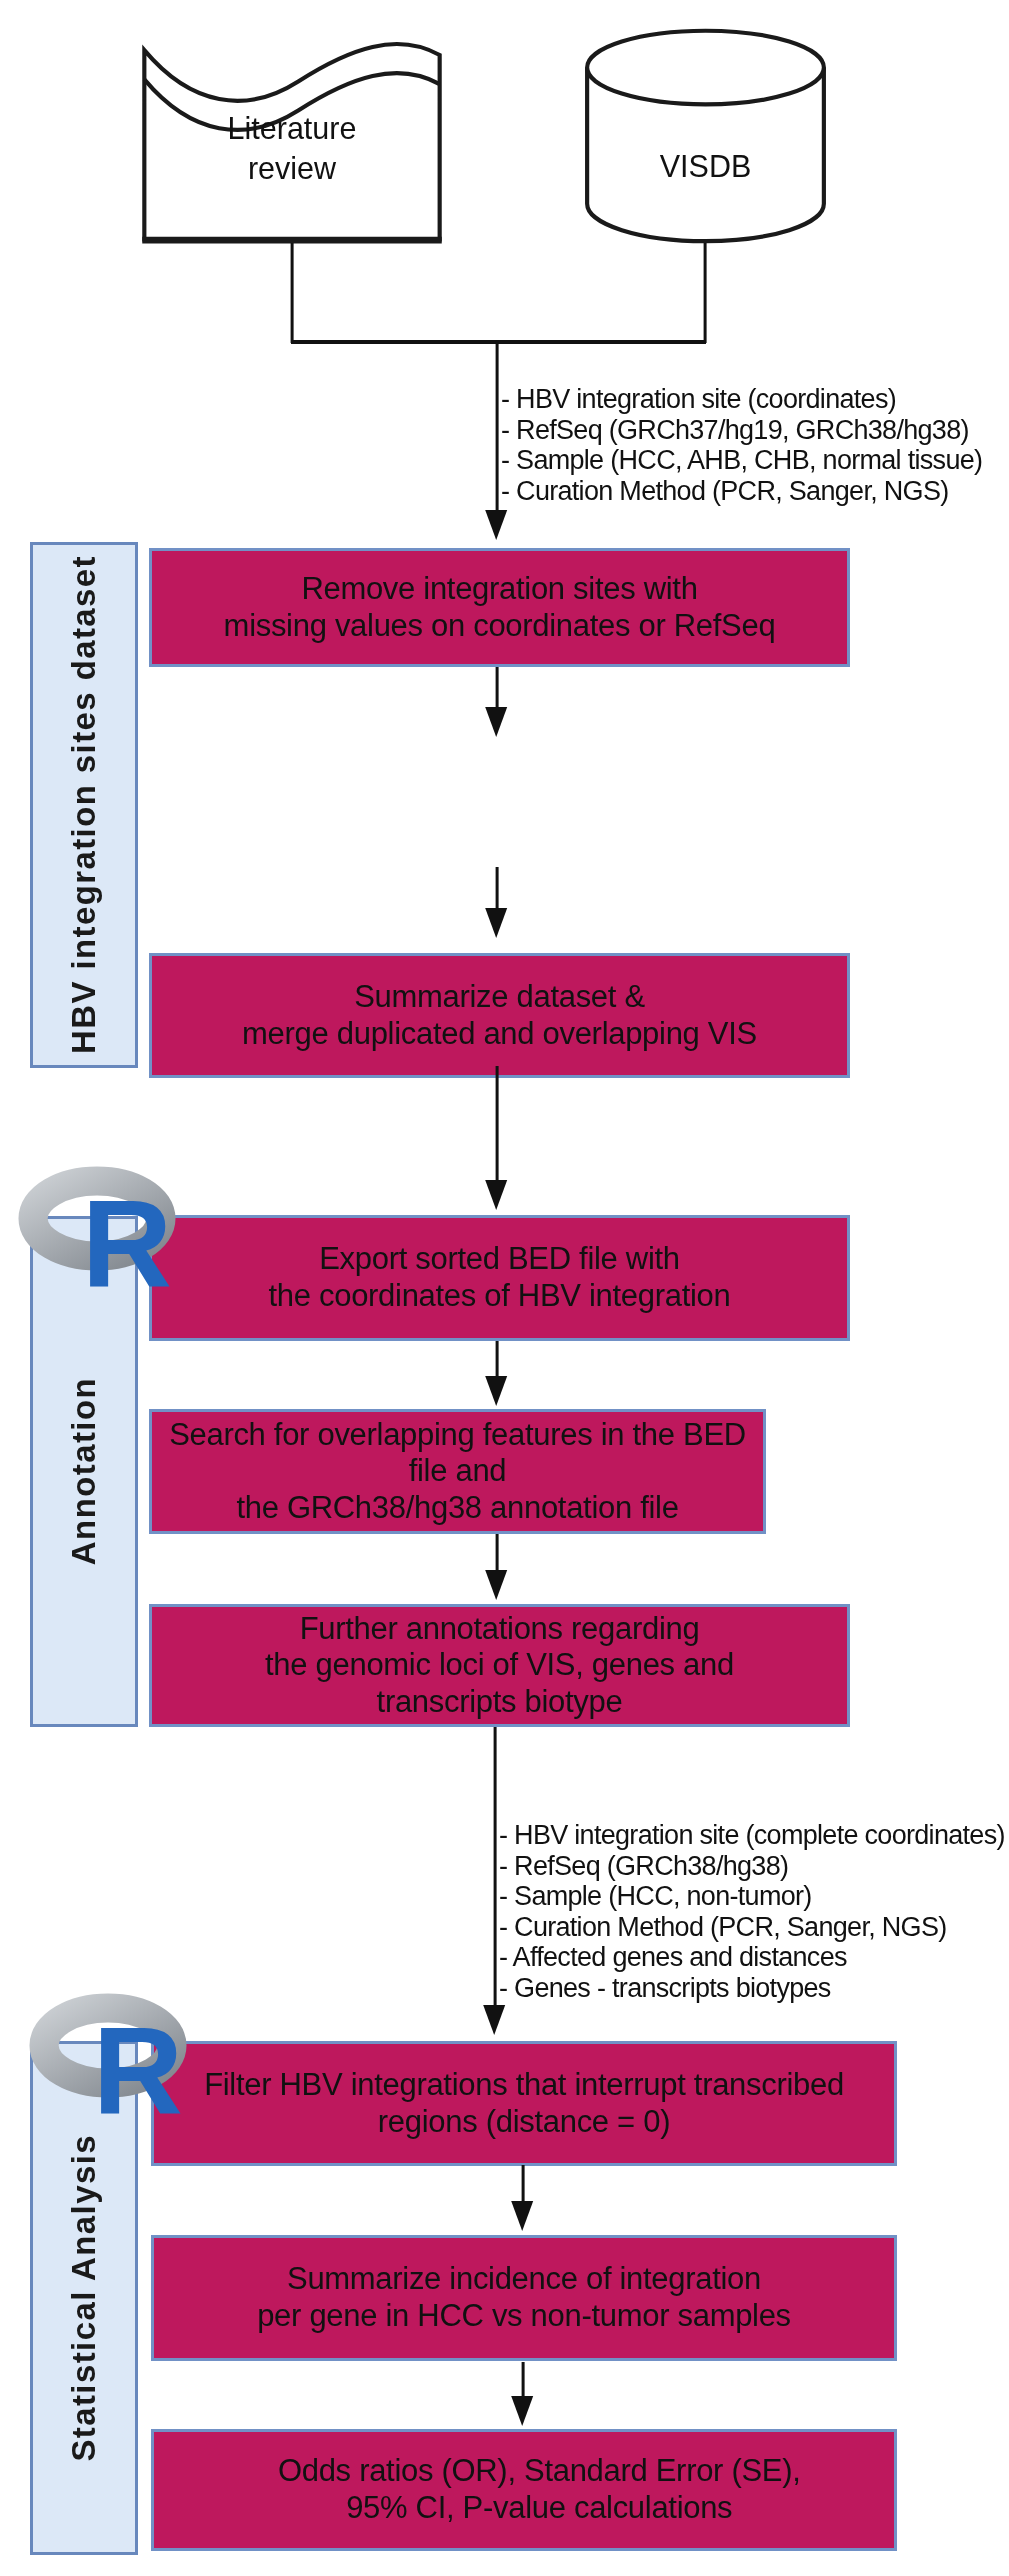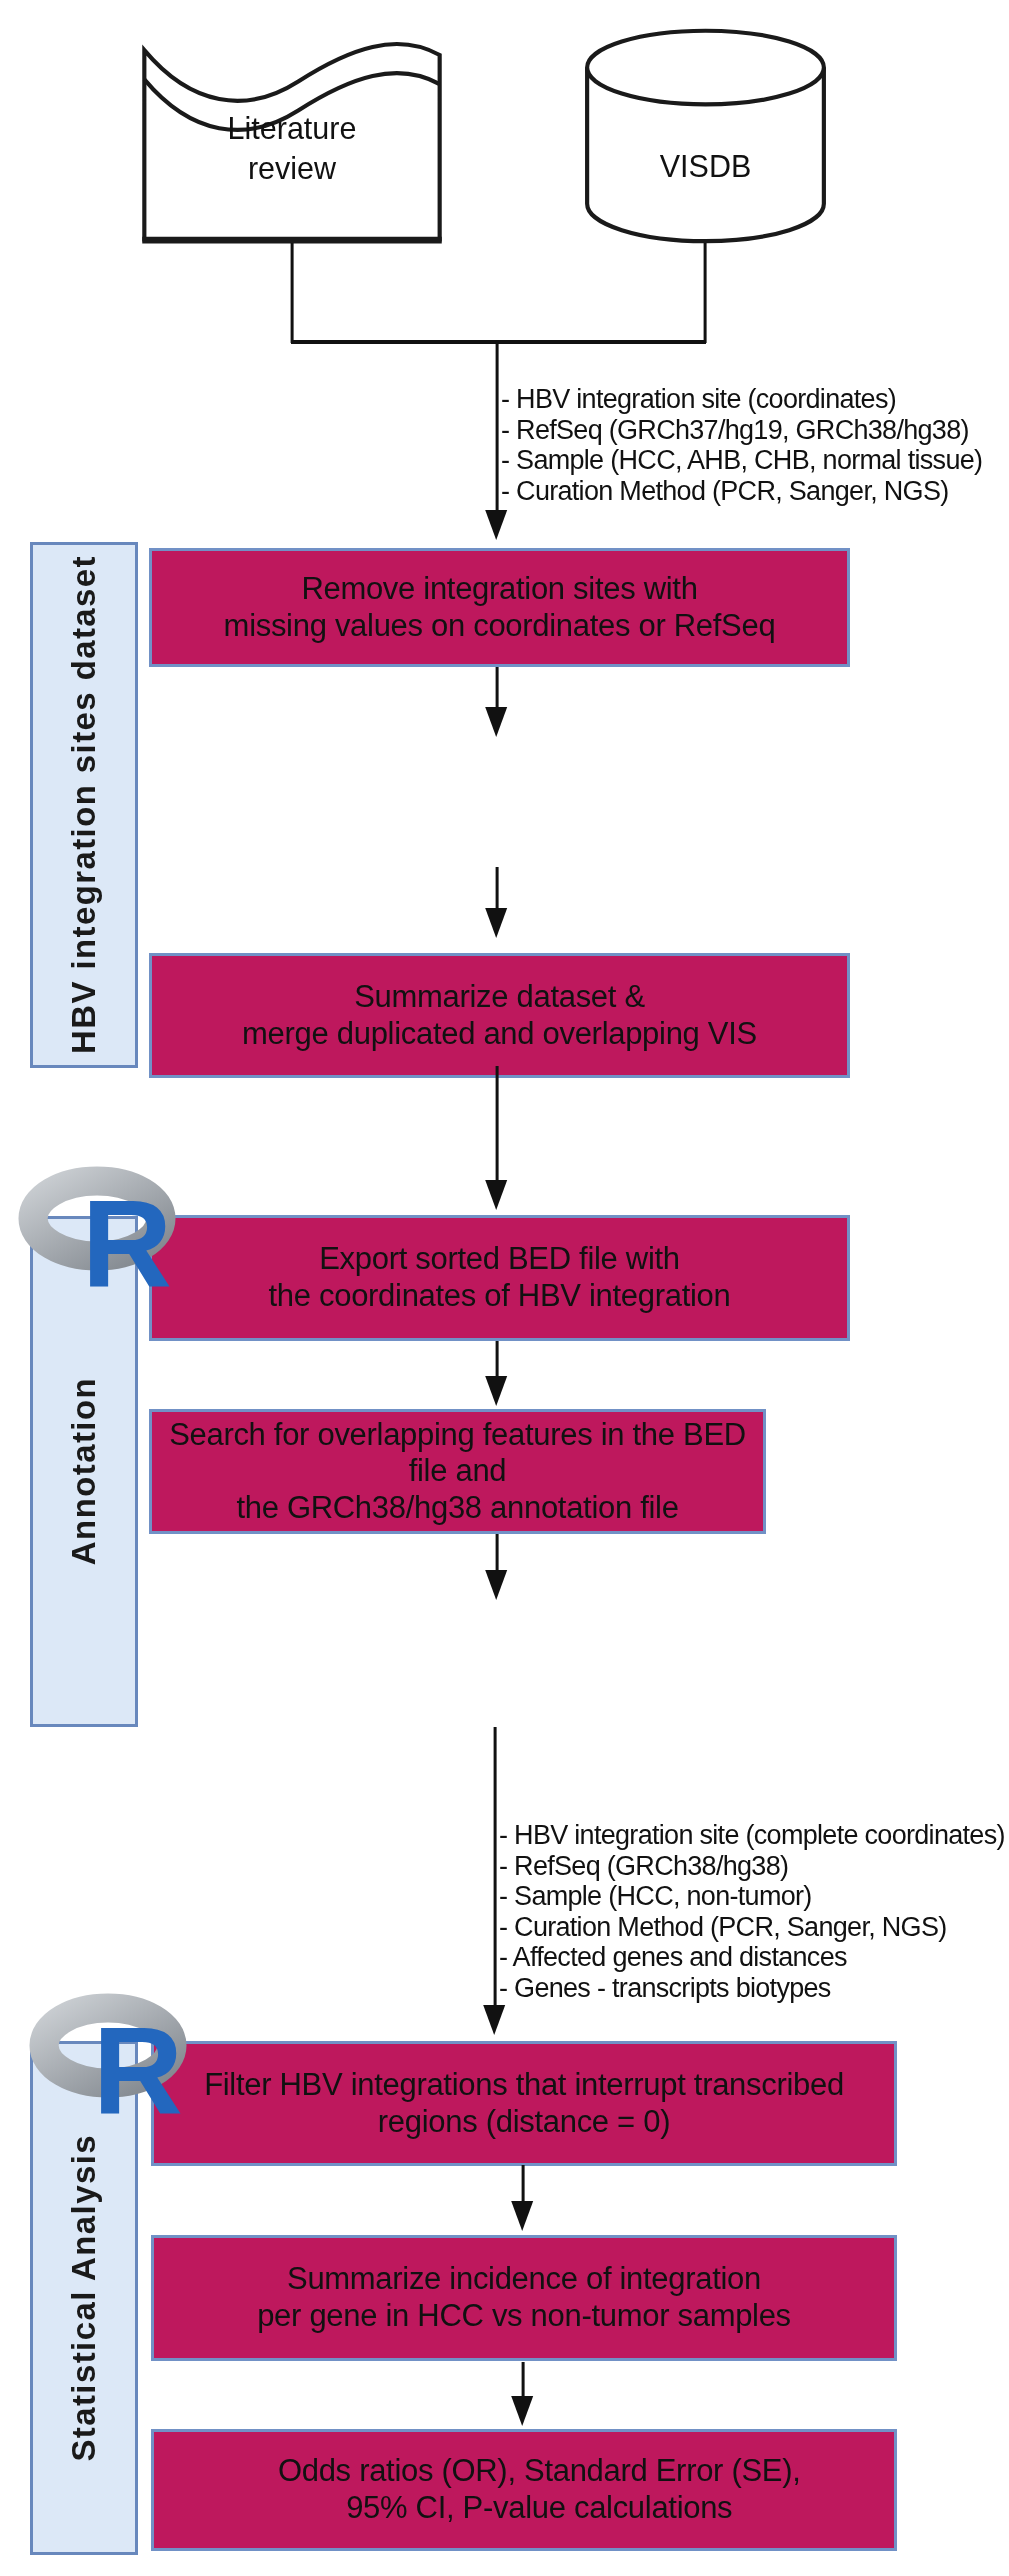--- a/index.html
+++ b/index.html
@@ -146,20 +146,23 @@
 
   <div class="vline" style="left:497px;top:1341px;height:37px;"></div>
   <div class="ahead" style="left:497px;top:1376px;"></div>
 
   <div class="pbox" style="left:149px;top:1409px;width:617px;height:125px;">Search for overlapping features in the BED file and
 the GRCh38/hg38 annotation file</div>
 
   <div class="vline" style="left:497px;top:1534px;height:37px;"></div>
   <div class="ahead" style="left:497px;top:1570px;"></div>
 
+  <div class="pbox" style="left:149px;top:1604px;width:701px;height:123px;">Further annotations regarding
+the genomic loci of VIS, genes and
+transcripts biotype</div>
 
   <div class="vline" style="left:495px;top:1727px;height:280px;"></div>
   <div class="ahead" style="left:495px;top:2005px;"></div>
 
   <div class="blist" style="left:499px;top:1820px;">
     <div>- HBV integration site (complete coordinates)</div>
     <div>- RefSeq (GRCh38/hg38)</div>
     <div>- Sample (HCC, non-tumor)</div>
     <div>- Curation Method (PCR, Sanger, NGS)</div>
     <div>- Affected genes and distances</div>

